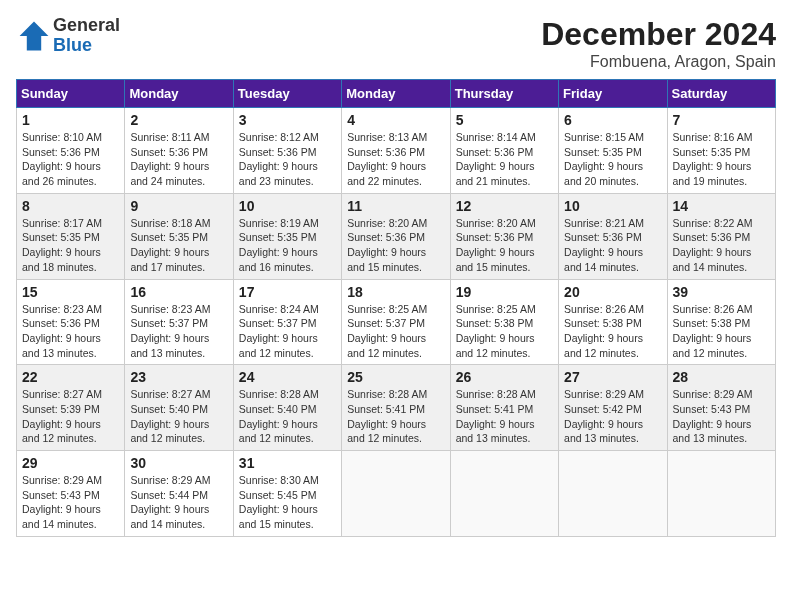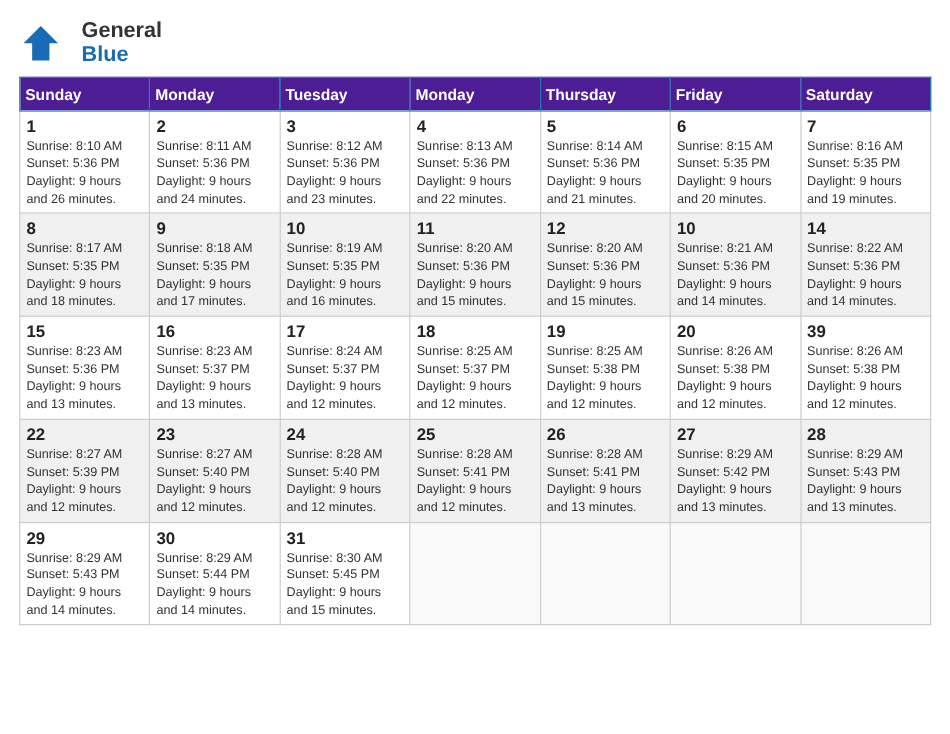--- a/index.html
+++ b/index.html
@@ -12,21 +12,21 @@
     }
     .header-section {
       display: flex;
       justify-content: space-between;
       align-items: flex-start;
       margin-bottom: 8px;
     }
     .logo {
       display: flex;
       align-items: center;
-      gap: 16px;
+      gap: 1px;
     }
     .logo-text {
       font-size: 18px;
       font-weight: bold;
       color: #333;
       line-height: 1.1;
     }
     .logo-text .blue { color: #1a6bb5; }
     .logo-icon {
       width: 36px;
@@ -93,20 +93,22 @@
   <div class="logo">
     <svg class="logo-icon" viewBox="0 0 40 40">
       <polygon points="20,4 36,20 28,20 28,36 12,36 12,20 4,20" fill="#1a6bb5"></polygon>
     </svg>
     <div class="logo-text">
       <span>General</span><br>
       <span class="blue">Blue</span>
     </div>
   </div>
   <div class="title-block">
+    <div class="month-title">December 2024</div>
+    <div class="location-title">Fombuena, Aragon, Spain</div>
   </div>
 </div>
 
 <table class="calendar">
   <thead>
     <tr>
       <th>Sunday</th>
       <th>Monday</th>
       <th>Tuesday</th>
       <th>Monday</th>

